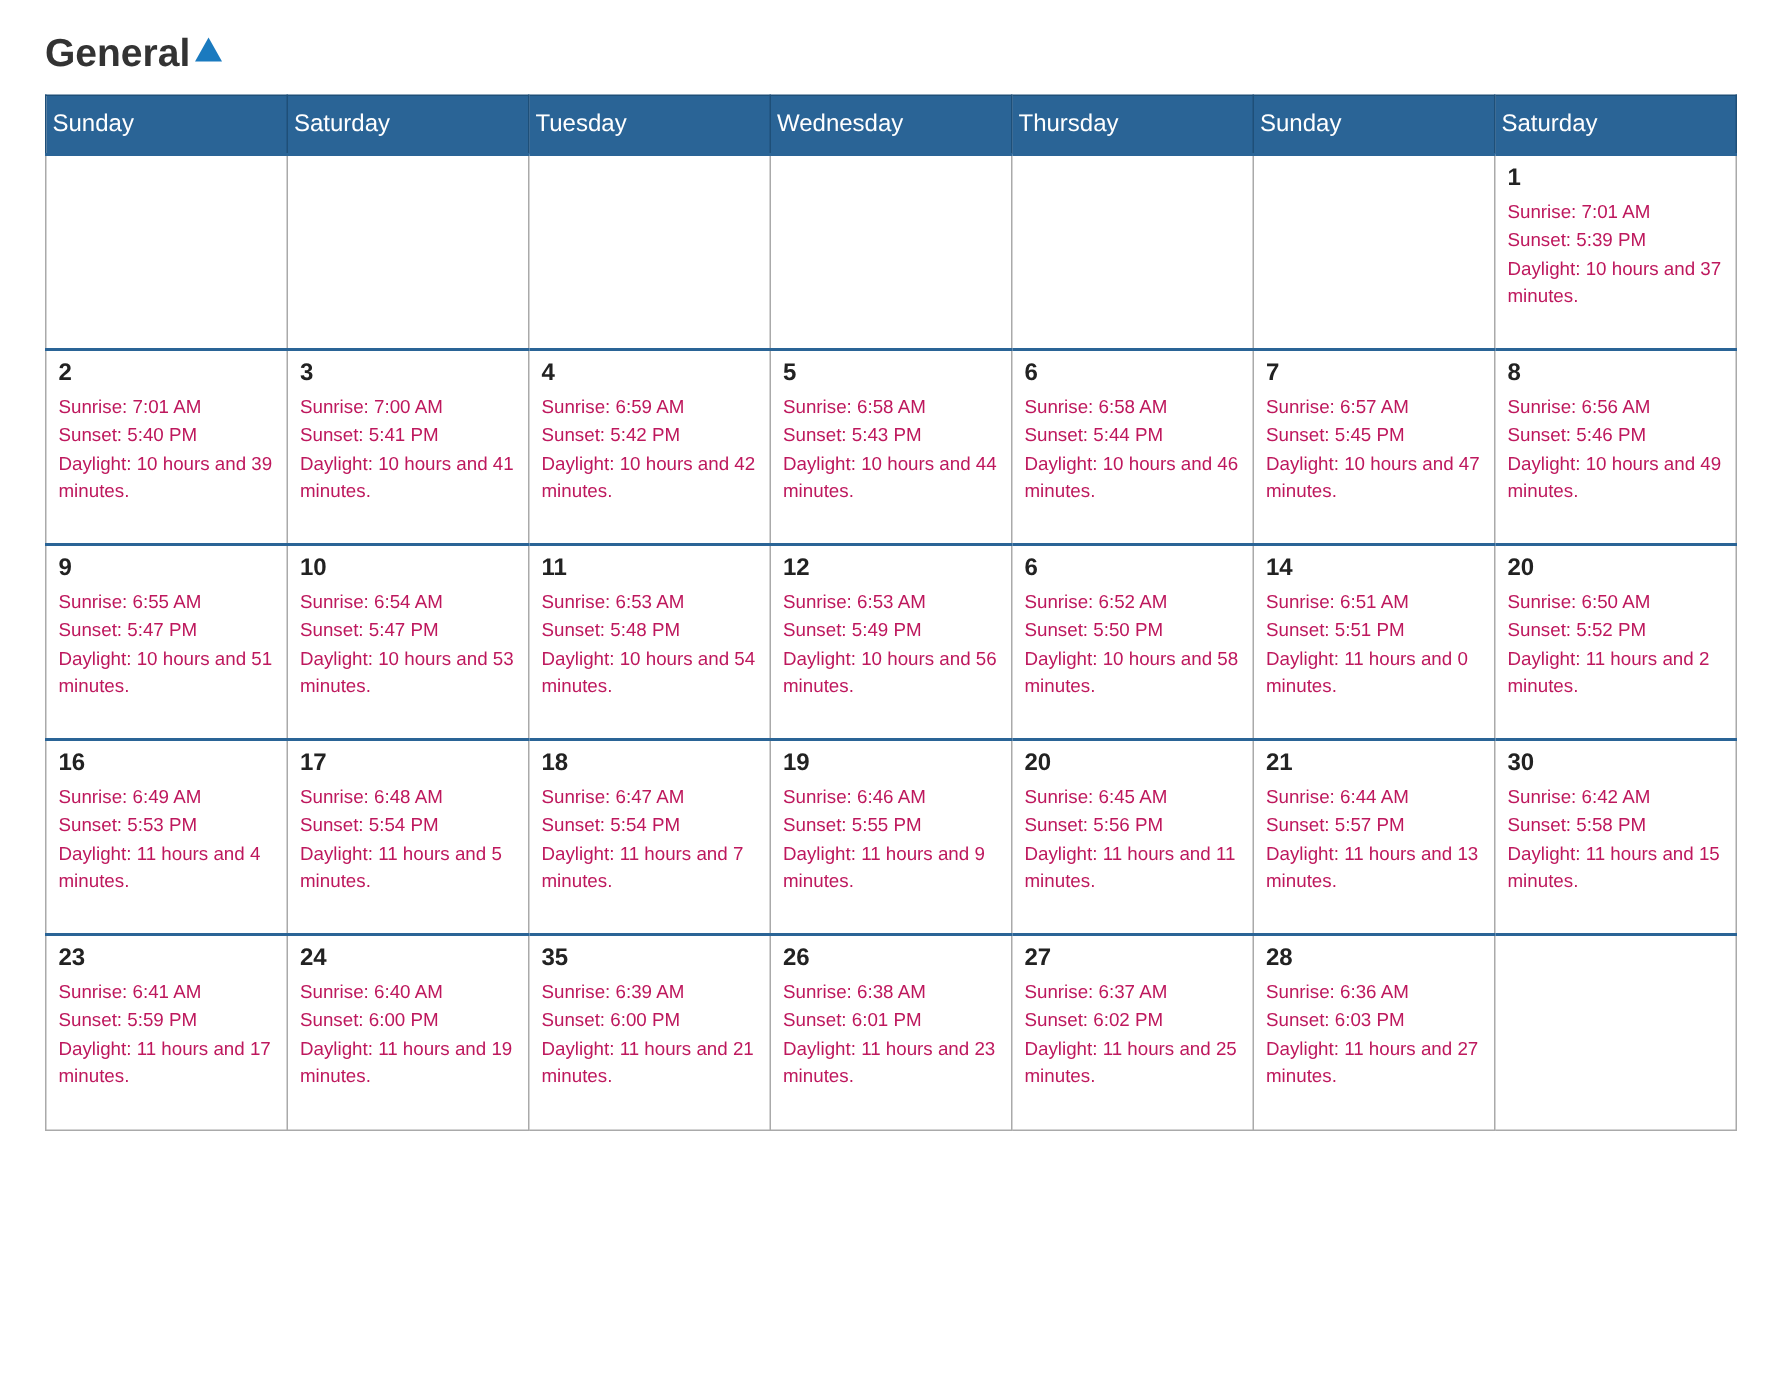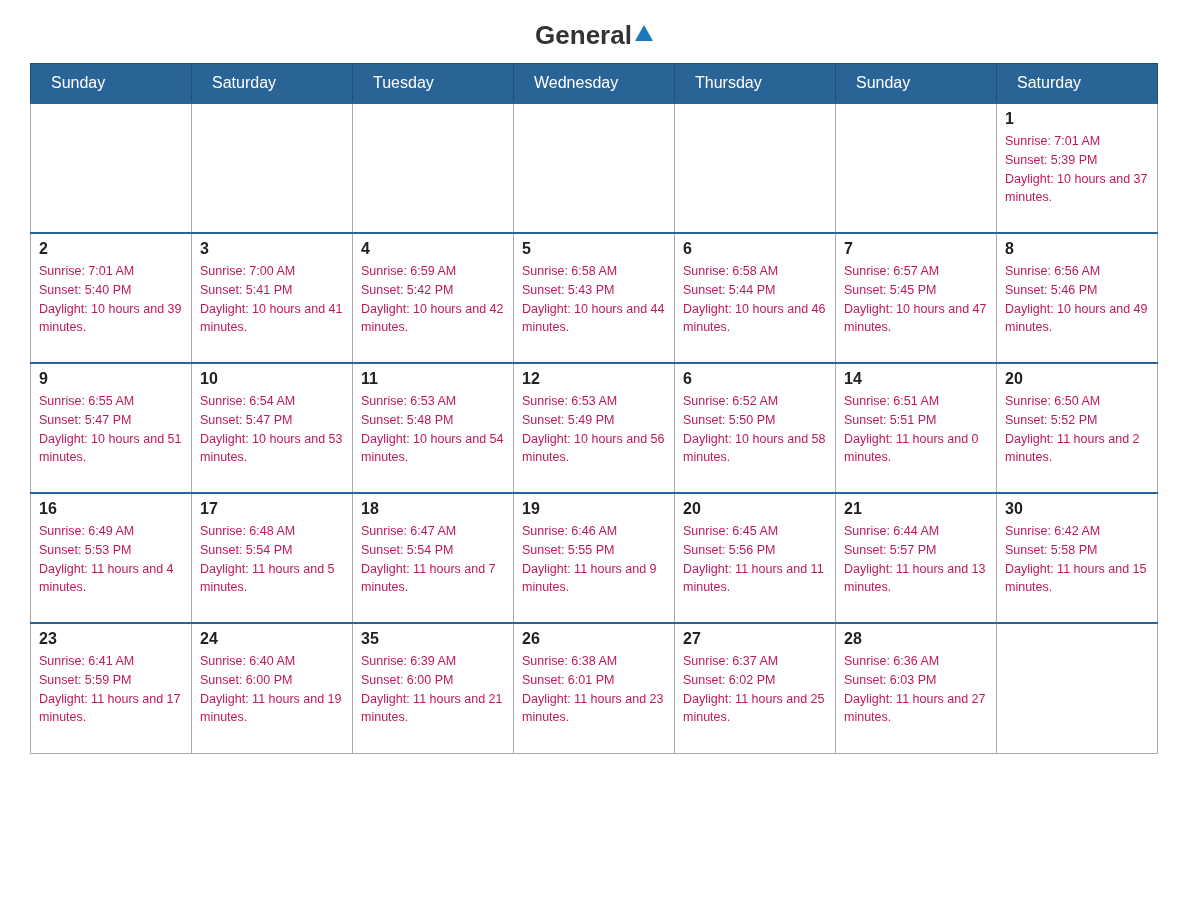--- a/index.html
+++ b/index.html
@@ -4,21 +4,21 @@
   <style>
     * { box-sizing: border-box; margin: 0; padding: 0; }
     body {
       font-family: Arial, sans-serif;
       background: #fff;
       padding: 20px 30px;
       color: #222;
     }
     .header {
       display: flex;
-      justify-content: center;
+      justify-content: flex-start;
       align-items: flex-start;
       margin-bottom: 16px;
     }
     .logo-wrapper {
       display: flex;
       flex-direction: column;
     }
     .logo-line1 {
       display: flex;
       align-items: center;
@@ -48,21 +48,21 @@
     .calendar {
       width: 100%;
       border-collapse: collapse;
       margin-top: 10px;
     }
     .calendar th {
       background: #2a6496;
       color: #fff;
       font-size: 16px;
       font-weight: normal;
-      padding: 10px 20px;
+      padding: 10px 4px;
       text-align: left;
       border: 1px solid #1e4f78;
     }
     .calendar td {
       border: 1px solid #aaa;
       vertical-align: top;
       padding: 6px 8px;
       width: 14.28%;
       height: 130px;
       font-size: 13px;

